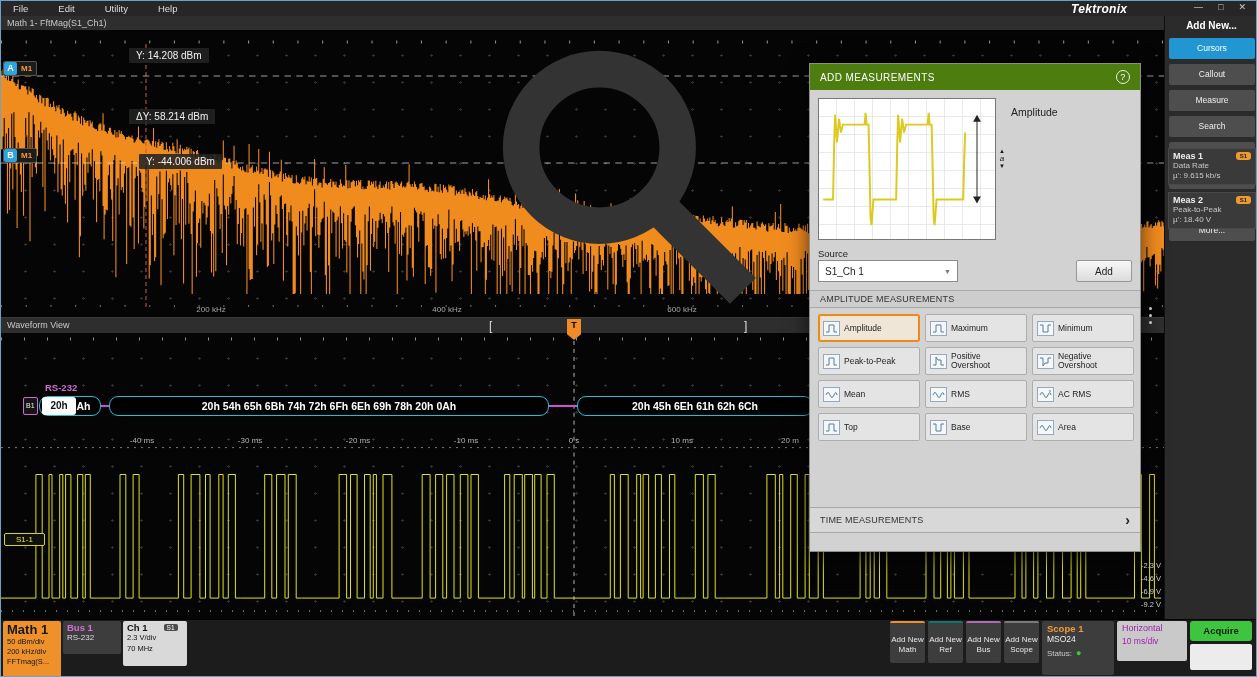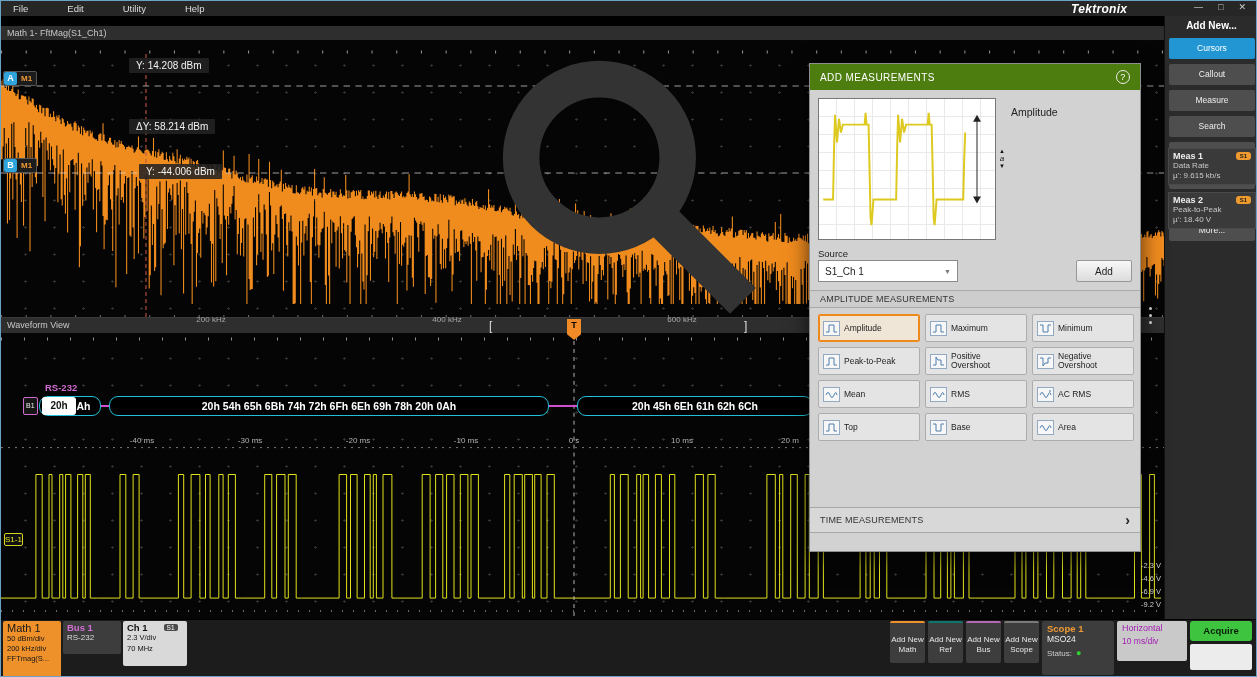--- a/index.html
+++ b/index.html
@@ -1,26 +1,26 @@
 <!DOCTYPE html>
 <html><head>
 <meta charset="utf-8">
 <style>
 *{box-sizing:border-box;margin:0;padding:0}
 body{background:#222;font-family:"Liberation Sans",sans-serif}
 .app{position:relative;width:1257px;height:677px;background:#000;overflow:hidden;border:1px solid #6ba3c7}
 button{font-family:inherit;border:none;background:none;cursor:default}
 
 
-.menubar{position:absolute;left:0;top:0;width:100%;height:15px;background:#262626;display:flex;align-items:center;gap:39px;padding-left:12px;font-size:9.5px;color:#ddd;z-index:90}
+.menubar{position:absolute;left:0;top:0;width:100%;height:15px;background:#262626;display:flex;align-items:center;gap:30px;padding-left:12px;font-size:9.5px;color:#ddd;z-index:90}
 .brand{position:absolute;left:1070px;top:1px;font-size:12px;font-weight:bold;font-style:italic;color:#fff;letter-spacing:.3px}
 .win-controls{position:absolute;right:10px;top:1px;display:flex;gap:15px;font-size:9px;color:#ccc}
 
 
-.fft{position:absolute;left:0;top:25px;width:1249px;height:301px;background:#111}
+.fft{position:absolute;left:0;top:15px;width:1249px;height:301px;background:#111}
 .wave{position:absolute;left:0;top:316px;width:1163px;height:302px;background:#111;border-top:1px solid #3a3a3a}
 .panel-title{height:14px;background:#2e2e2e;color:#c8c8c8;font-size:9px;line-height:14px;padding-left:6px}
 .wave>.panel-title{height:15px;line-height:15px}
 .plot{position:absolute;left:0;top:14px;right:0;bottom:0;background-color:#050505;background-image:radial-gradient(#343434 1px,transparent 1.3px);background-size:29px 27px;background-position:10px 12px;overflow:hidden}
 .wave .plot{top:15px}
 .plot>svg{position:absolute;left:0;top:0;width:100%;height:100%}
 
 
 .readout{position:absolute;background:rgba(35,35,35,.88);color:#f2f2f2;font-size:10px;padding:2px 7px;border-radius:1px;white-space:nowrap;z-index:5}
 .cursor-badge{position:absolute;left:2px;display:flex;align-items:center;background:#1c1c1c;border:1px solid #555;border-radius:2px;height:15px;z-index:5}
@@ -36,21 +36,21 @@
 .trig{position:absolute;top:1px;width:14px;z-index:7}
 .trig-t{width:14px;height:12px;background:#f08b27;color:#000;font-size:9px;font-weight:bold;text-align:center;line-height:12px}
 .trig-flag{width:14px;height:9px;background:#f08b27;clip-path:polygon(0 0,100% 0,100% 35%,50% 100%,0 35%)}
 .busname{position:absolute;left:44px;top:49px;color:#cf6bcf;font-size:9.5px;font-weight:bold;z-index:5}
 .busbadge{position:absolute;left:22px;top:64px;height:18px;background:#151515;border:1px solid #cf6bcf;color:#eee;font-size:7px;line-height:16px;padding:0 2px;border-radius:2px;z-index:5}
 .pkt{position:absolute;top:63px;height:20px;background:#000;border:1px solid #1fc0d8;border-radius:9px;color:#fff;font-size:10.5px;font-weight:bold;text-align:center;line-height:18px;white-space:nowrap;overflow:hidden;z-index:5}
 .byte-hl{position:absolute;left:41px;top:64px;width:34px;height:18px;background:#fff;border-radius:3px;color:#111;font-size:10px;font-weight:bold;text-align:center;line-height:18px;z-index:6}
 .conn{position:absolute;top:72px;height:2px;background:#cf4fcf;z-index:4}
 .tlabel{position:absolute;top:103px;transform:translateX(-50%);color:#b4b4b4;font-size:8px;z-index:4}
 .vlabel{position:absolute;left:1130px;width:30px;text-align:right;color:#cfcfcf;font-size:7.5px;z-index:4}
-.srcbadge{position:absolute;left:3px;top:200px;background:#101010;border:1px solid #d6d622;color:#e8e822;font-size:8px;padding:1px 0;border-radius:2px;z-index:5}
+.srcbadge{position:absolute;left:3px;top:200px;background:#101010;border:1px solid #d6d622;color:#e8e822;font-size:8px;padding:1px 11px;border-radius:2px;z-index:5}
 .splitter{position:absolute;left:1148px;top:306px;display:flex;flex-direction:column;gap:4px;z-index:8}
 .splitter i{width:3px;height:3px;border-radius:50%;background:#ddd}
 
 
 .dialog{position:absolute;left:808px;top:62px;width:332px;height:489px;background:#d2d2d2;border:1px solid #8e8e8e;box-shadow:0 5px 20px rgba(0,0,0,.65);z-index:50}
 .dlg-header{position:absolute;left:0;top:0;right:0;height:26px;background:#4d7c0f;color:#fff;font-size:10px;letter-spacing:.4px;display:flex;align-items:center;justify-content:space-between;padding:0 10px}
 .help{width:14px;height:14px;border:1px solid #eee;border-radius:50%;font-size:9px;text-align:center;line-height:13px}
 .preview{position:absolute;left:8px;top:34px;width:178px;height:142px;border:1px solid #777;background:#fff;background-image:repeating-linear-gradient(to right,transparent 0 17px,#e9e9e9 17px 18px),repeating-linear-gradient(to bottom,transparent 0 17px,#e9e9e9 17px 18px)}
 .pv-arrow{position:absolute;left:189px;top:84px;display:flex;flex-direction:column;align-items:center;color:#111;font-size:6px;line-height:1.1}
 .pv-arrow .a-label{font-size:8px;font-style:italic}
@@ -76,21 +76,21 @@
 .sbtn.sel{background:#2196d3;color:#fff}
 .meas-card{position:absolute;left:3px;width:88px;background:#3a3a3a;border:1px solid #4a4a4a;padding:2px 4px;color:#c8c8c8}
 .mc-head{display:flex;align-items:center;justify-content:space-between}
 .mc-name{color:#eee;font-size:9px;font-weight:bold}
 .mc-chip{background:#ef9a2e;color:#1a1a1a;font-size:6px;font-weight:bold;border-radius:3px;padding:1px 4px}
 .mc-line{font-size:8px;line-height:1.3}
 
 
 .bottombar{position:absolute;left:0;top:618px;width:1257px;height:59px;background:#1c1c1c;z-index:30;border-top:1px solid #000}
 .b-math{position:absolute;left:2px;top:1px;width:58px;height:56px;background:#ef912a;border-radius:2px;padding:1px 4px;color:#161616}
-.b-math .bt{font-size:11px;font-weight:normal}
+.b-math .bt{font-size:13px;font-weight:bold}
 .b-math .bl{font-size:7.5px;line-height:1.35}
 .b-bus{position:absolute;left:62px;top:1px;width:58px;height:33px;background:#3d3d3d;border-radius:2px;padding:1px 4px}
 .b-bus .bt{color:#d36fd3;font-size:9.5px;font-weight:bold}
 .b-bus .bl{color:#ddd;font-size:8px}
 .b-ch{position:absolute;left:122px;top:1px;width:64px;height:45px;background:#d9d9d9;border-radius:2px;padding:1px 4px;color:#111}
 .b-ch .bt-row{display:flex;align-items:center;gap:16px}
 .b-ch .bt{font-size:9.5px;font-weight:bold}
 .b-ch .chip{background:#4a4a4a;color:#fff;font-size:6.5px;border-radius:2px;padding:0 3px}
 .b-ch .bl{font-size:7.5px;line-height:1.4}
 .bb-right{position:absolute;right:6px;top:1px;display:flex;gap:3px;align-items:flex-start}

